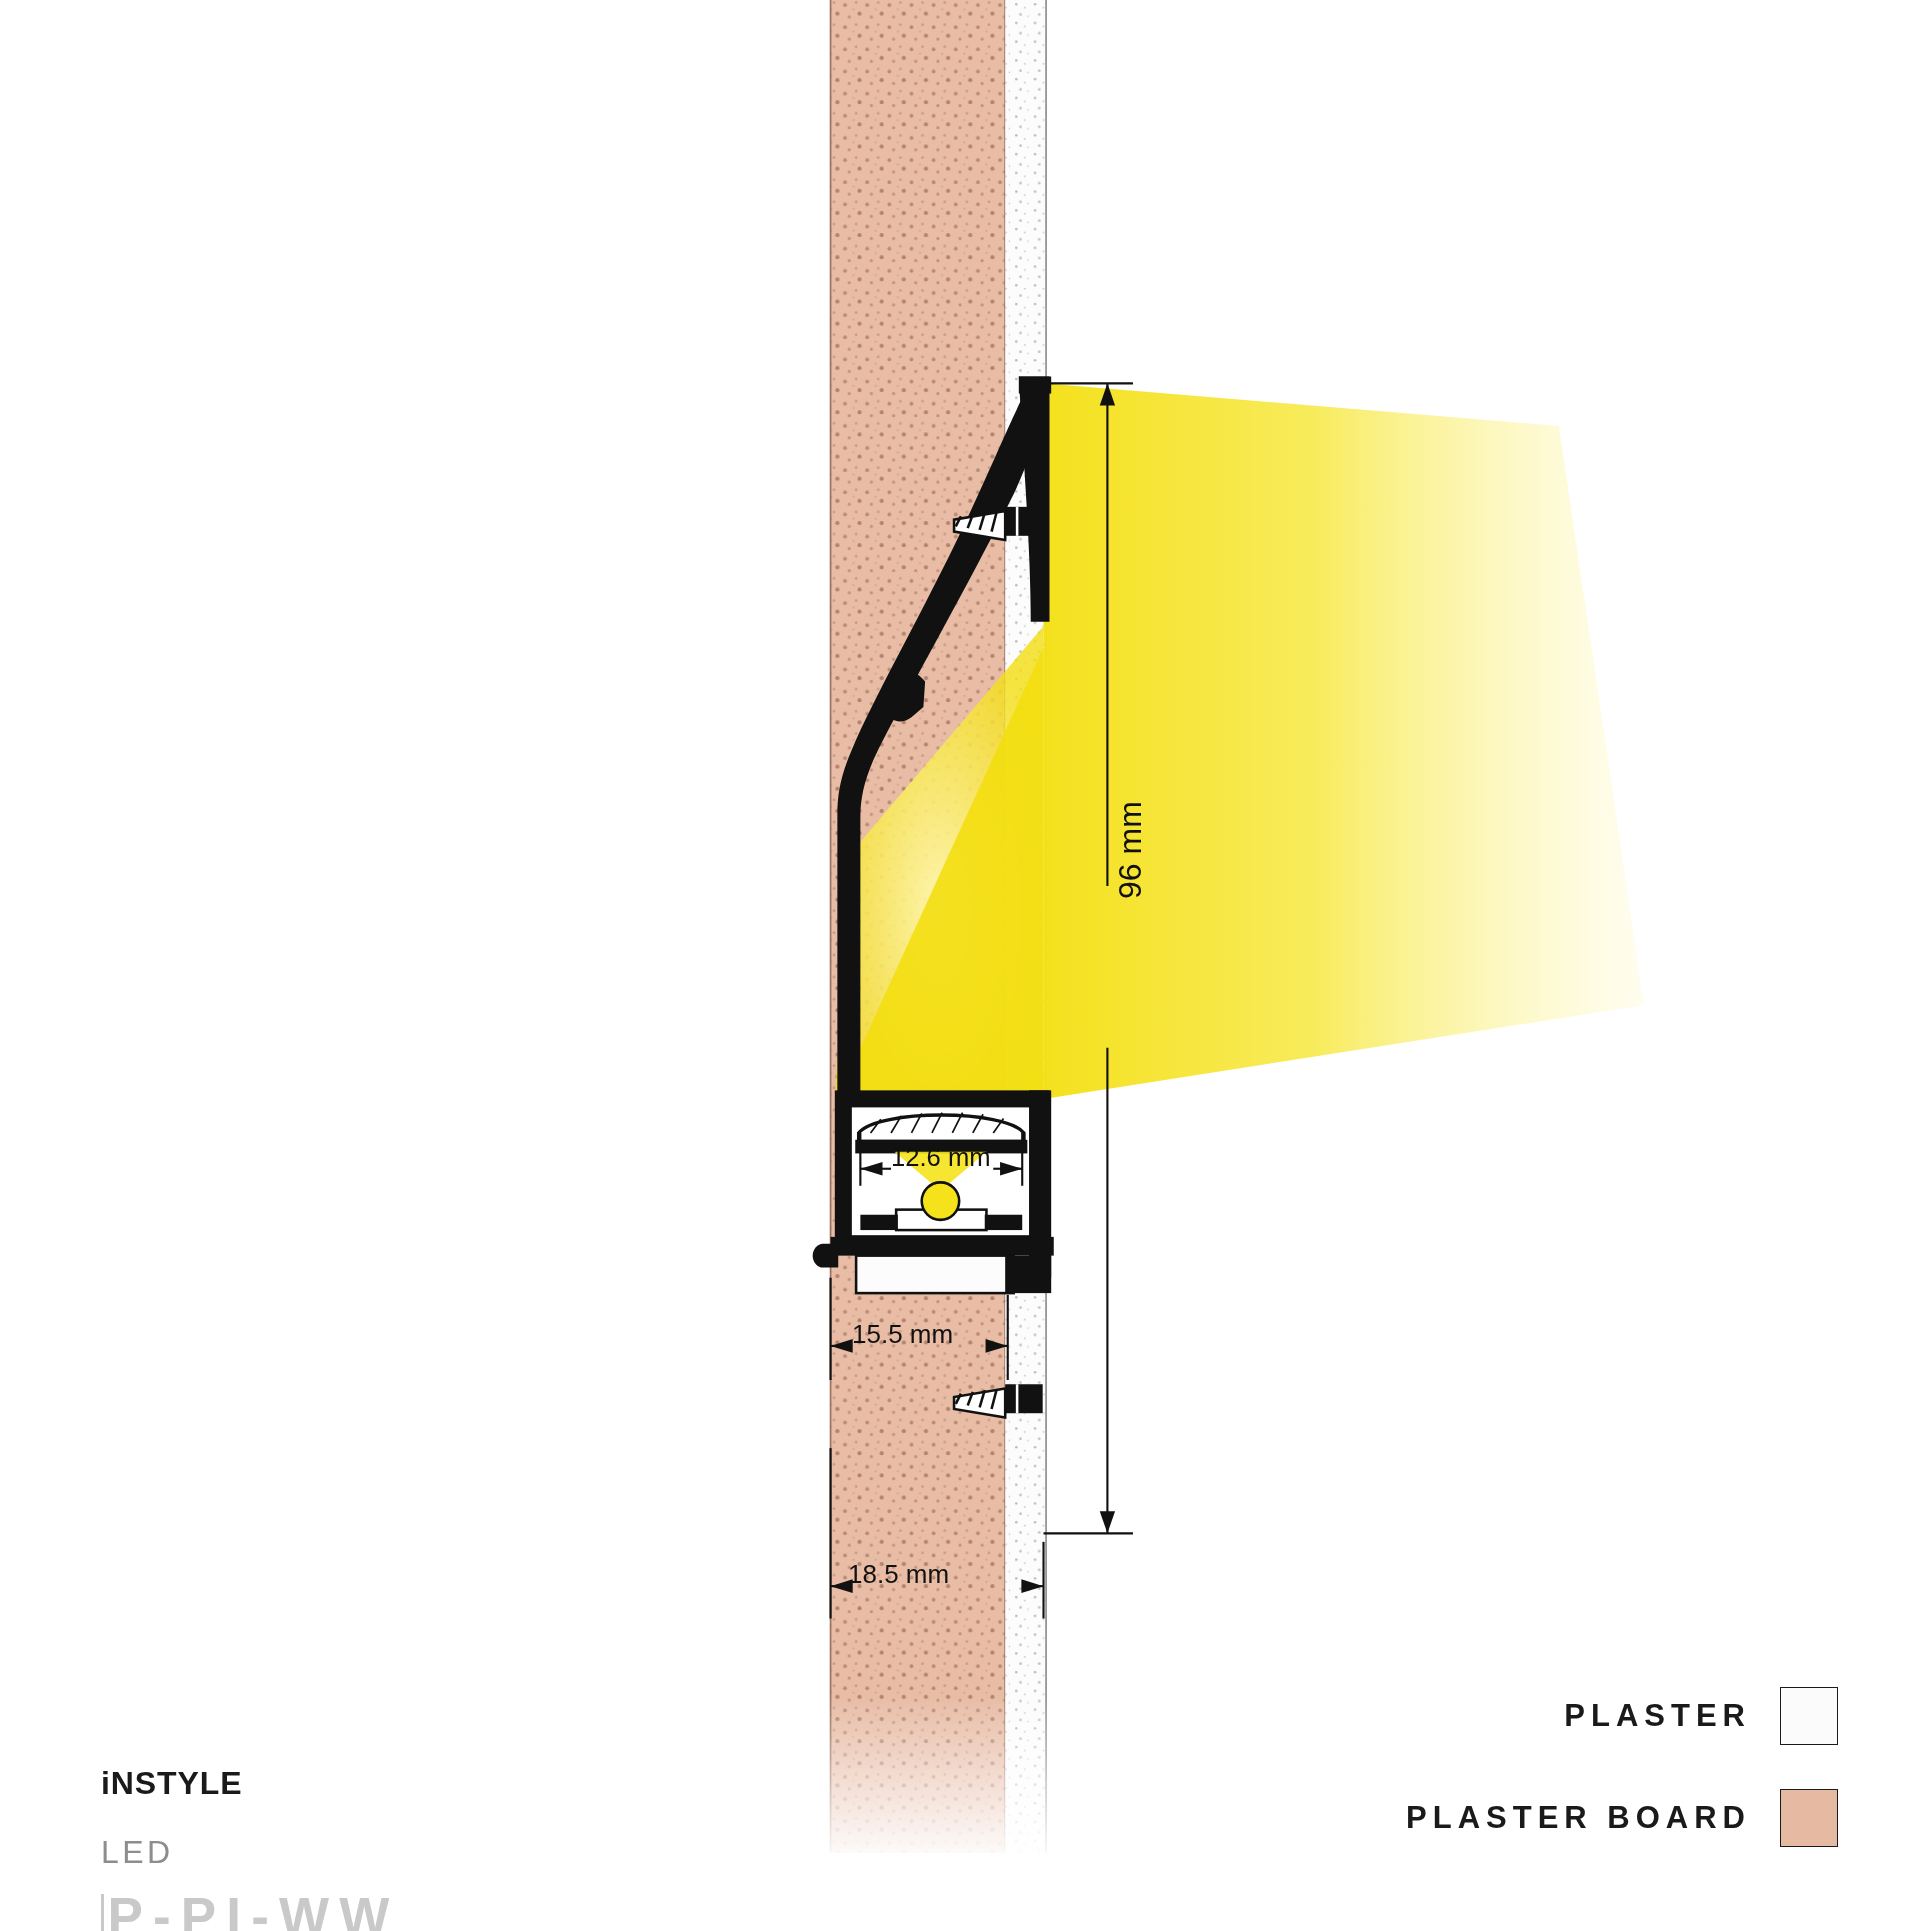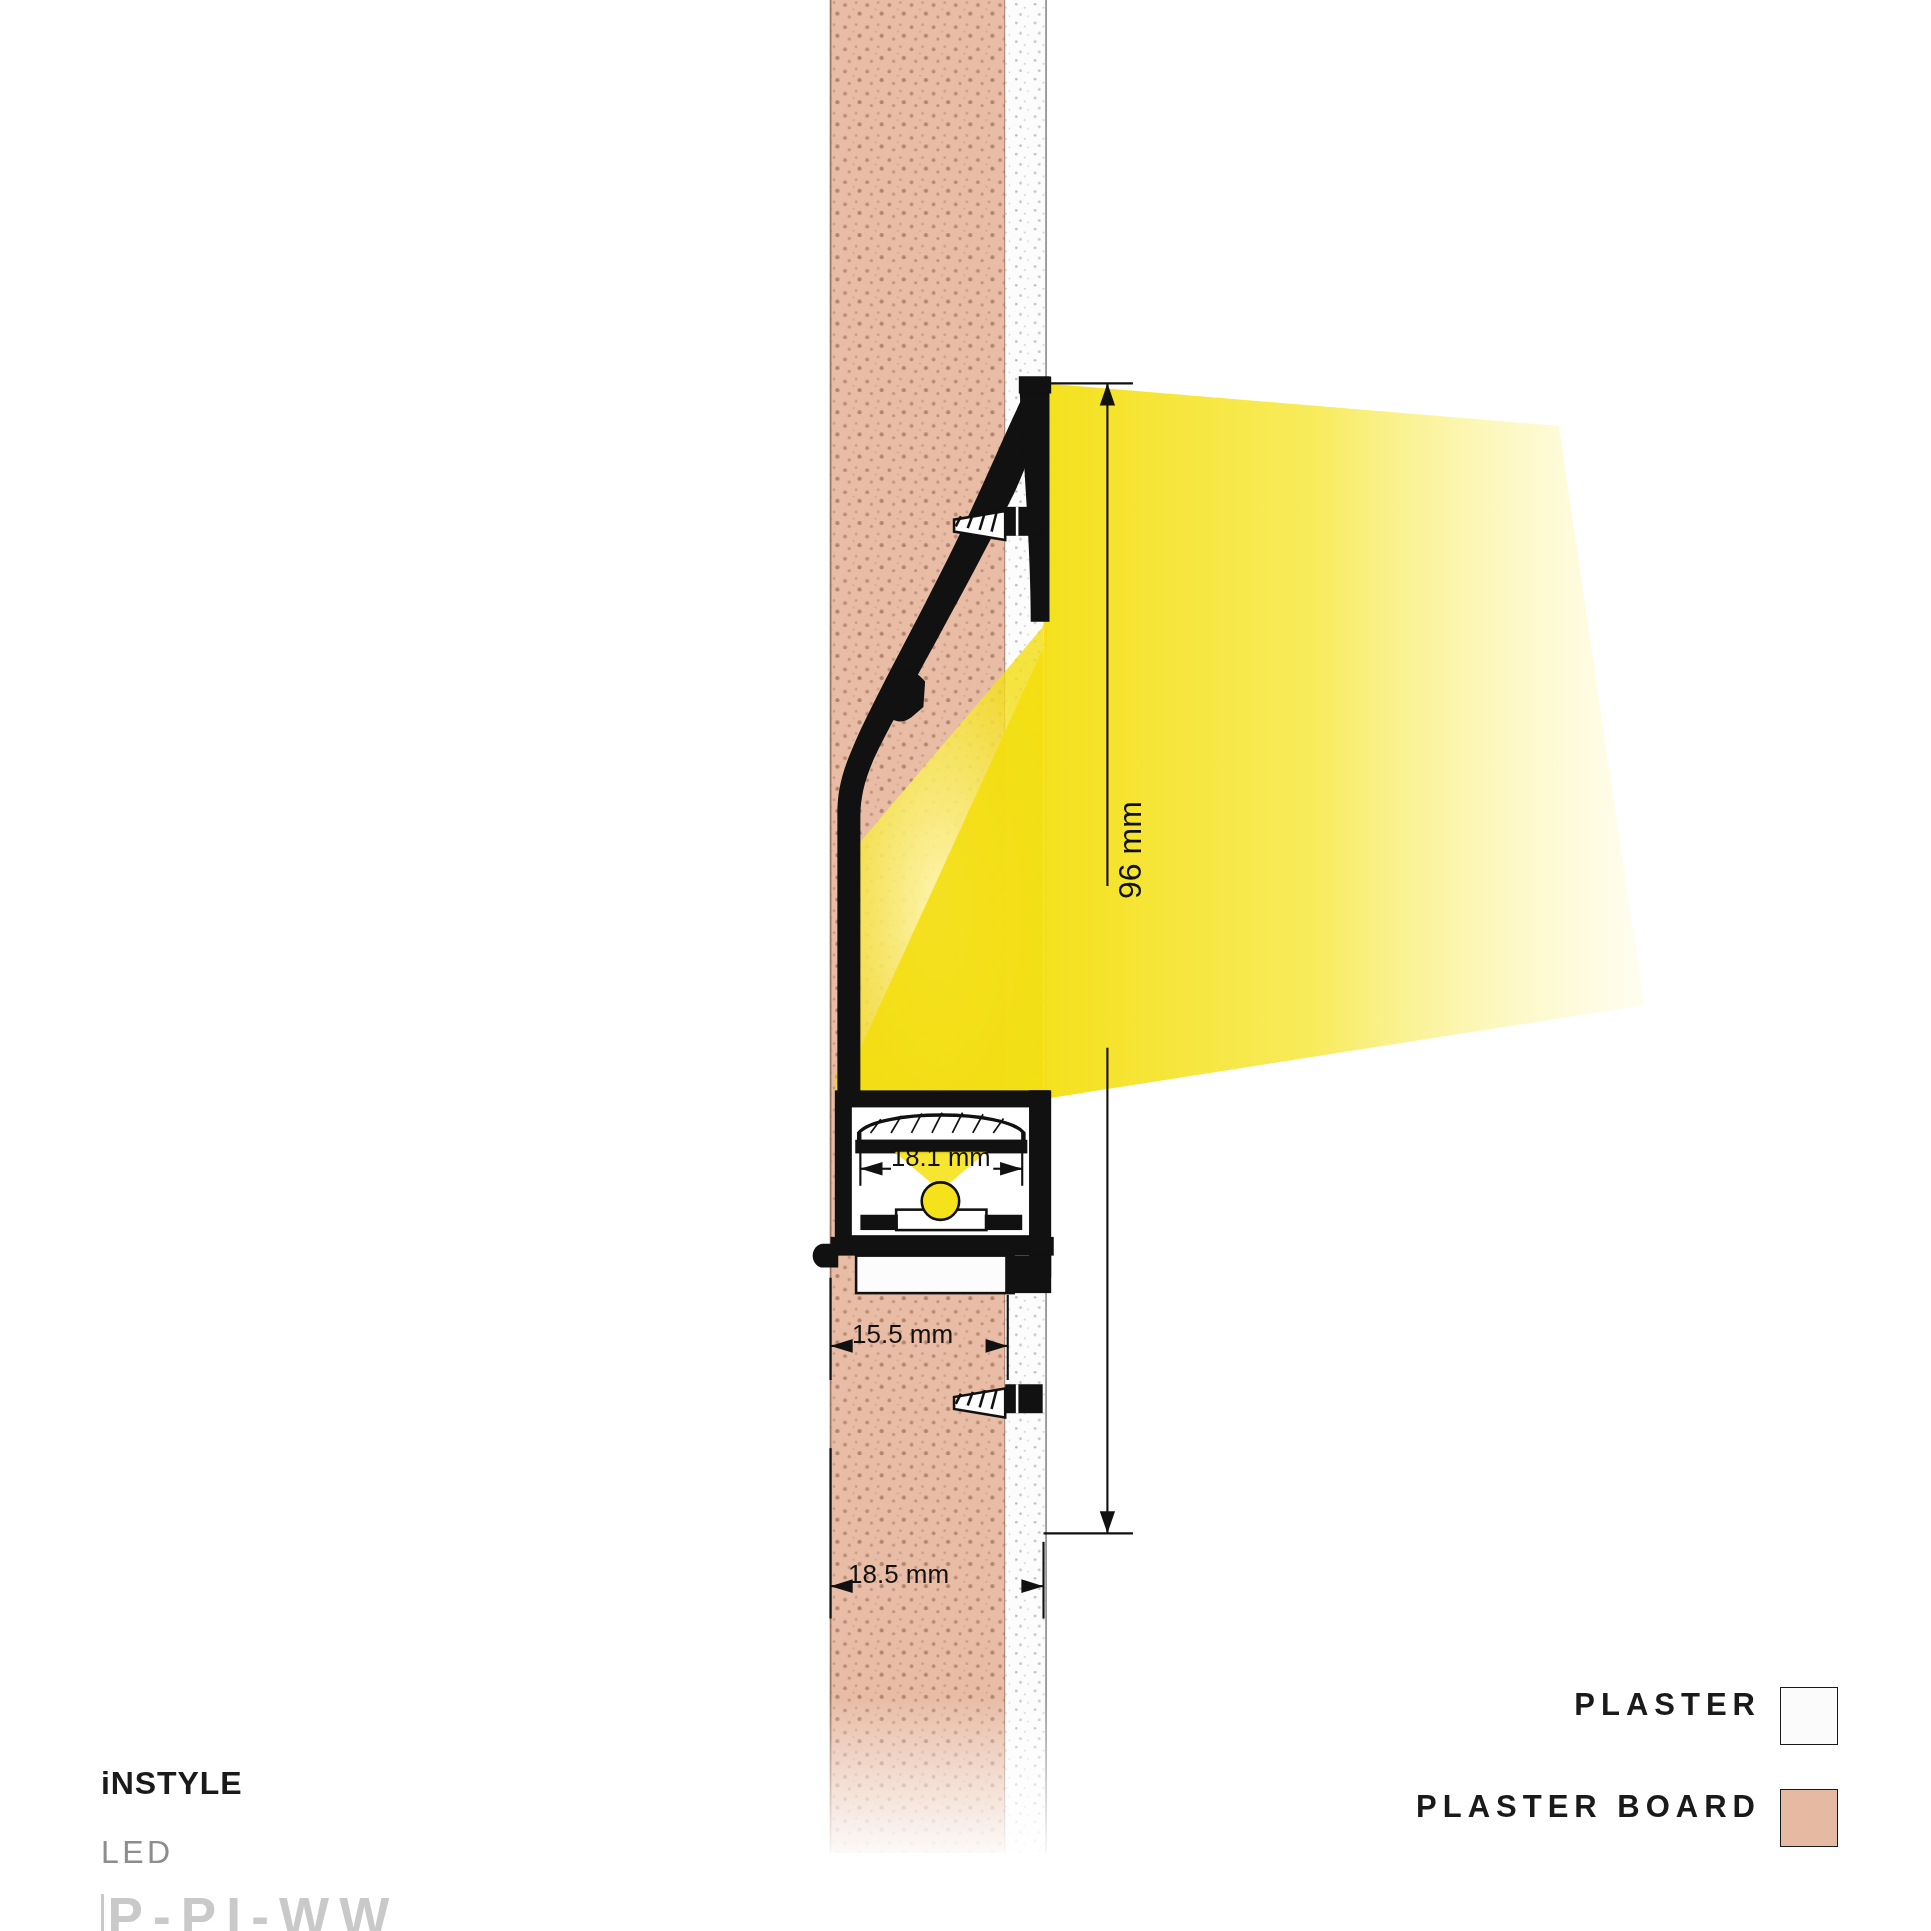--- a/index.html
+++ b/index.html
@@ -12,21 +12,21 @@
   #brand{position:absolute;left:101px;top:1765px;width:596px;}
   #brand .logo-row{display:flex;align-items:baseline;gap:12px;flex-direction:column;}
   #brand .logo-in{font-size:32px;font-weight:bold;color:#1a1a1a;letter-spacing:0.9px;}
   #brand .logo-led{font-size:32px;font-weight:normal;color:#8d8d8d;letter-spacing:3.4px;margin-top:20px;}
   #brand .code-row{display:flex;align-items:center;gap:3px;margin-top:15.3px;}
   #brand .code-bar{width:3.4px;height:46px;background:#c9c9c9;}
   #brand .code{font-size:53px;font-weight:bold;color:#c9c9c9;letter-spacing:10.2px;}
 
   
   #legend{position:absolute;right:94px;top:1687px;width:562px;}
-  .legend-row{display:flex;align-items:flex-start;justify-content:flex-end;gap:19px;margin-bottom:44px;}
+  .legend-row{display:flex;align-items:center;justify-content:flex-end;gap:29px;margin-bottom:44px;}
   .legend-label{font-size:31px;font-weight:bold;color:#1a1a1a;letter-spacing:6px;}
   .legend-swatch{width:56px;height:56px;border:1.7px solid #1a1a1a;}
   .sw-plaster{background:#fbfbfb;}
   .sw-board{background:#e6b9a2;}
 
   
   .dim{position:absolute;font-size:26px;color:#111;font-weight:normal;white-space:nowrap;}
   .dim.small{font-size:25.6px;}
   #dim-96{left:1112px;top:899px;transform:rotate(-90deg);transform-origin:left top;font-size:32px;}
 </style>
@@ -200,21 +200,21 @@
       <line x1="1225" y1="1810" x2="1225" y2="1900"></line>
       <line x1="975" y1="1862" x2="1000" y2="1862"></line>
       <line x1="1200" y1="1862" x2="1225" y2="1862"></line>
       <path d="M975,1862 l26,-8 l0,16 Z" fill="#111" stroke="none"></path>
       <path d="M1225,1862 l-26,-8 l0,16 Z" fill="#111" stroke="none"></path>
     </g>
   </svg>
 
   <div class="dim" id="dim-96">96 mm</div>
 
-  <div class="dim small" style="left:891px;top:1143px;">18.1 mm</div>
+  <div class="dim small" style="left:891px;top:1143px;">12.6 mm</div>
 
   <div class="dim" style="left:852px;top:1319px;">15.5 mm</div>
 
   <div class="dim" style="left:848px;top:1559px;">18.5 mm</div>
 
   <div id="legend">
     <div class="legend-row">
       <span class="legend-label">PLASTER</span>
       <span class="legend-swatch sw-plaster"></span>
     </div>

